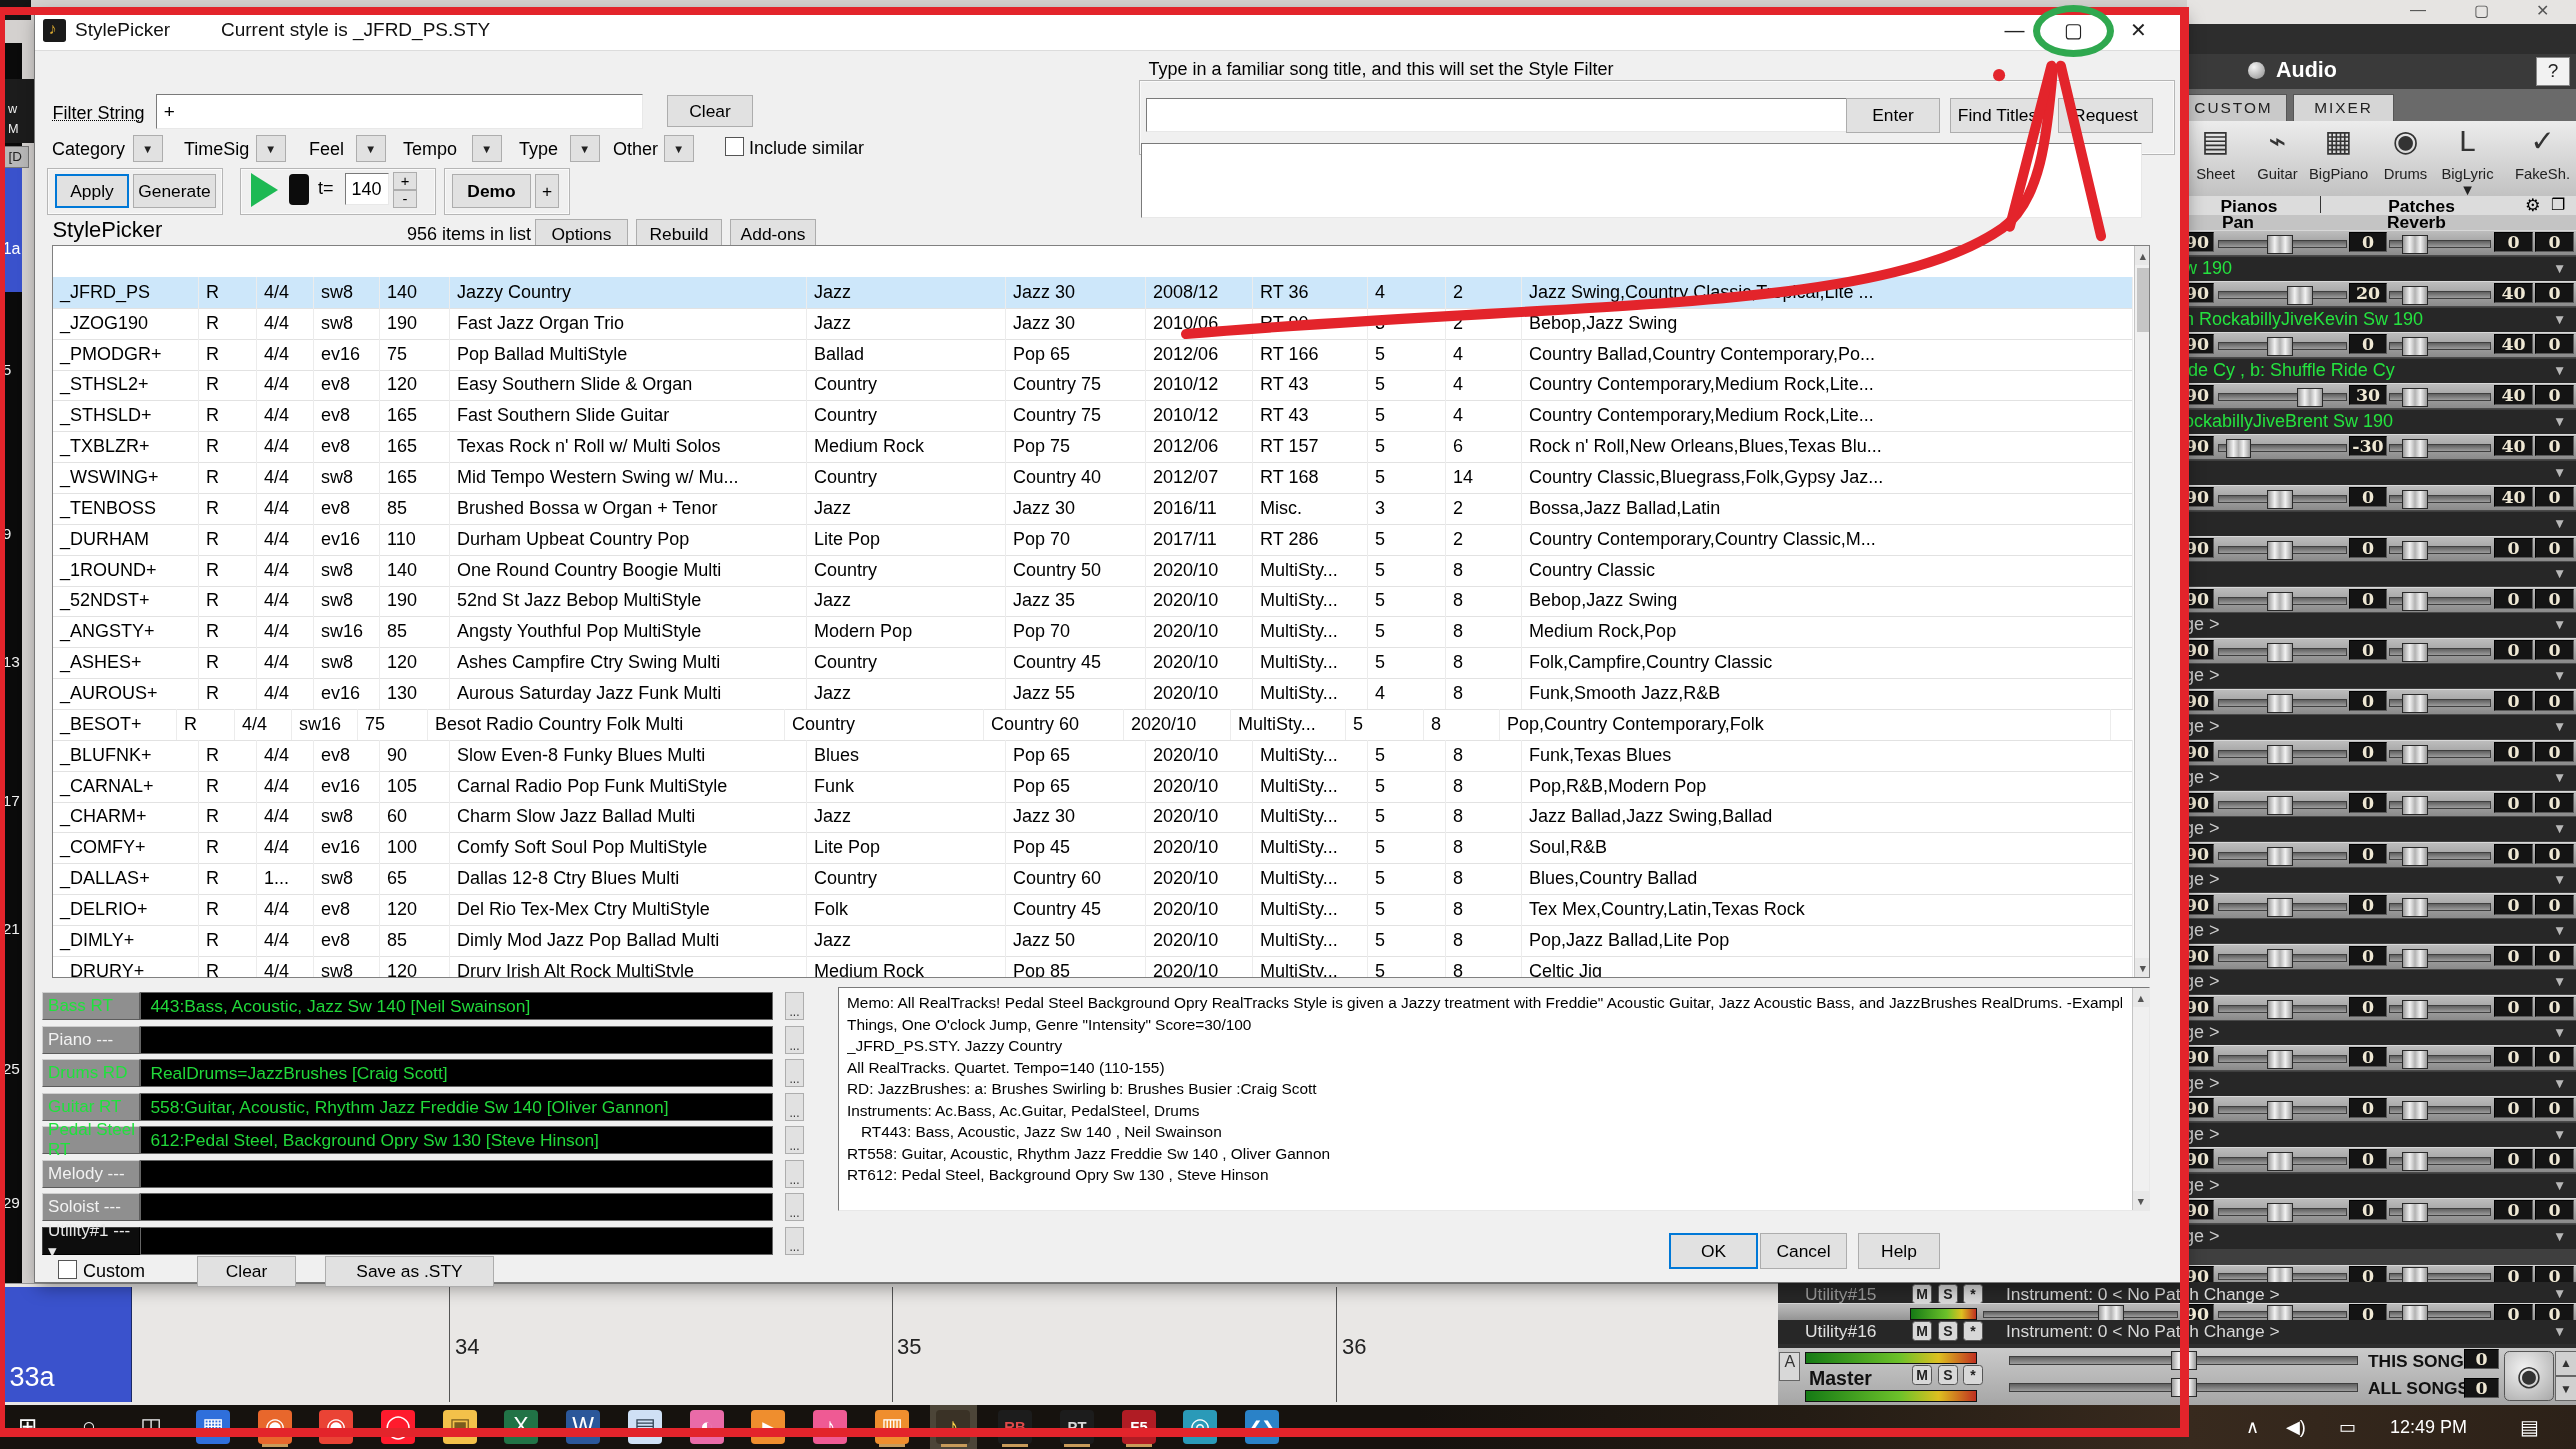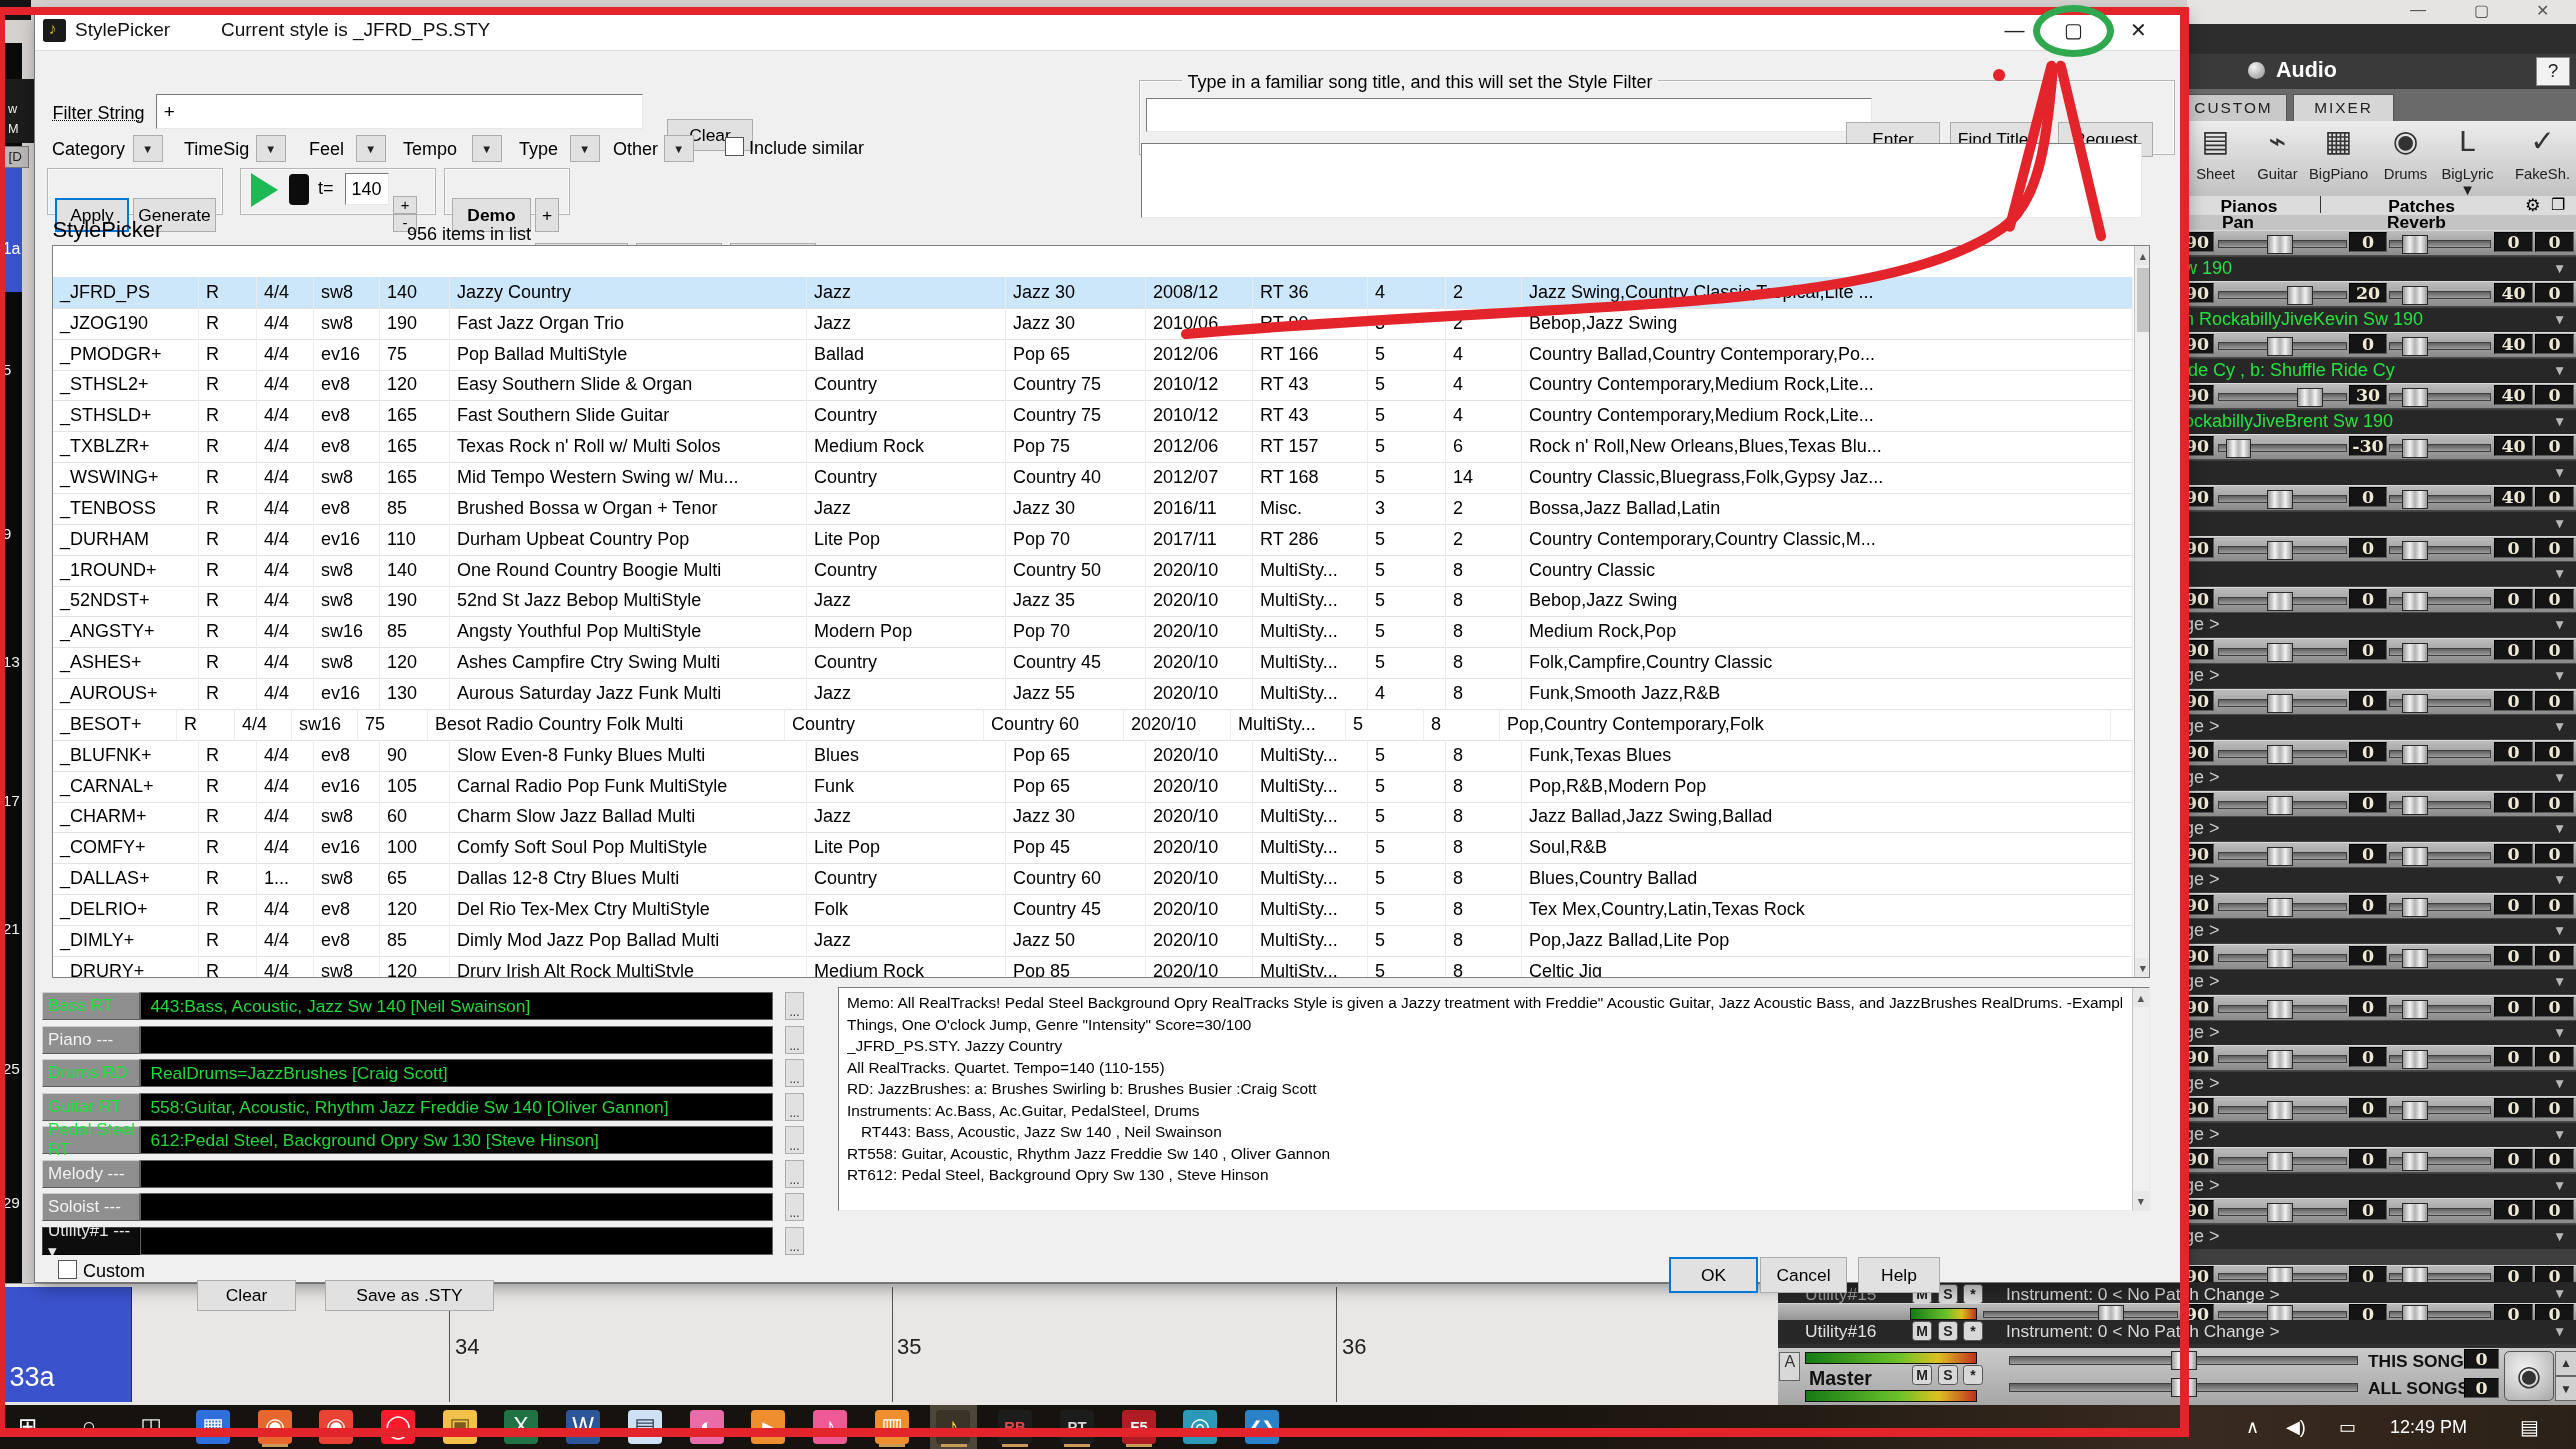--- a/index.html
+++ b/index.html
@@ -1,21 +1,21 @@
 <!DOCTYPE html>
 <html style="font-size:10.7px"><head>
 <meta charset="utf-8">
 <style>
   html,body{margin:0;padding:0;background:#888;}
   #screen{position:relative;width:2576px;height:1449px;overflow:hidden;
     font-family:"Liberation Sans",sans-serif;background:#d4d1cf;font-size:17.4px;color:#000;}
   .abs{position:absolute;}
   
   .btn{position:absolute;display:flex;align-items:center;justify-content:center;
-    background:#e1e1e1;border:1.3px solid #adadad;font-size:17.4px;color:#000;box-sizing:border-box;margin-top:24px;}
+    background:#e1e1e1;border:1.3px solid #adadad;font-size:17.4px;color:#000;box-sizing:border-box;}
   .btn.focus{border:2px solid #0078d7;}
   .sunken{background:#fff;border:1.3px solid;border-color:#7a7a7a #e8e8e8 #e8e8e8 #7a7a7a;box-sizing:border-box;}
   .frame{position:absolute;border:0.7px solid #b6b6b6;box-shadow:inset 0 0 0 0.7px #fdfdfd;box-sizing:border-box;}
   .chk{position:absolute;width:19px;height:19px;background:#fff;border:1.3px solid #555;box-sizing:border-box;}
   
   #dialog{position:absolute;left:34px;top:11.4px;width:2148px;height:1272px;background:#f0f0f0;
     border:0.7px solid #787878;box-shadow:4px 5.4px 17.4px rgba(0,0,0,.4);box-sizing:border-box;}
   #titlebar{position:absolute;left:0;top:0;right:0;height:38px;background:#ffffff;border-bottom:0.7px solid #dcdcdc;}
   #titlebar .glyph{position:absolute;top:4px;width:39px;height:28px;display:flex;align-items:center;justify-content:center;
     font-size:20px;color:#222;font-weight:400;}
@@ -633,21 +633,21 @@
     <div class="btn" style="left:500px;top:207px;width:93px;height:29.5px;">
         <span>Options</span>
       </div>
     <div class="btn" style="left:601px;top:207px;width:86px;height:29.5px;">
         <span>Rebuild</span>
       </div>
     <div class="btn" style="left:695px;top:207px;width:86px;height:29.5px;">
         <span>Add-ons</span>
       </div>
 
-    <span class="lbl small" style="left:1108px;top:60px;background:#f0f0f0;padding:0 5.4px;z-index:2;margin-left:39px;">Type in a familiar song title, and this will set the Style Filter</span>
+    <span class="lbl small" style="left:1108px;top:47px;background:#f0f0f0;padding:0 5.4px;z-index:2;">Type in a familiar song title, and this will set the Style Filter</span>
     <div class="frame" style="left:1104px;top:68px;width:1036px;height:75px;"></div>
     <input class="abs sunken" style="left: 1111px; top: 86px; width: 726px; height: 34px; font-size: 18px; padding-left: 6.7px; font-family: &quot;Liberation Sans&quot;, sans-serif;" value="">
     <div class="btn" style="left:1811px;top:86px;width:94px;height:35px;">
         <span>Enter</span>
       </div>
     <div class="btn" style="left:1915px;top:86px;width:95px;height:35px;">
         <span>Find Titles</span>
       </div>
     <div class="btn" style="left:2023px;top:86px;width:95px;height:35px;">
         <span>Request</span>

